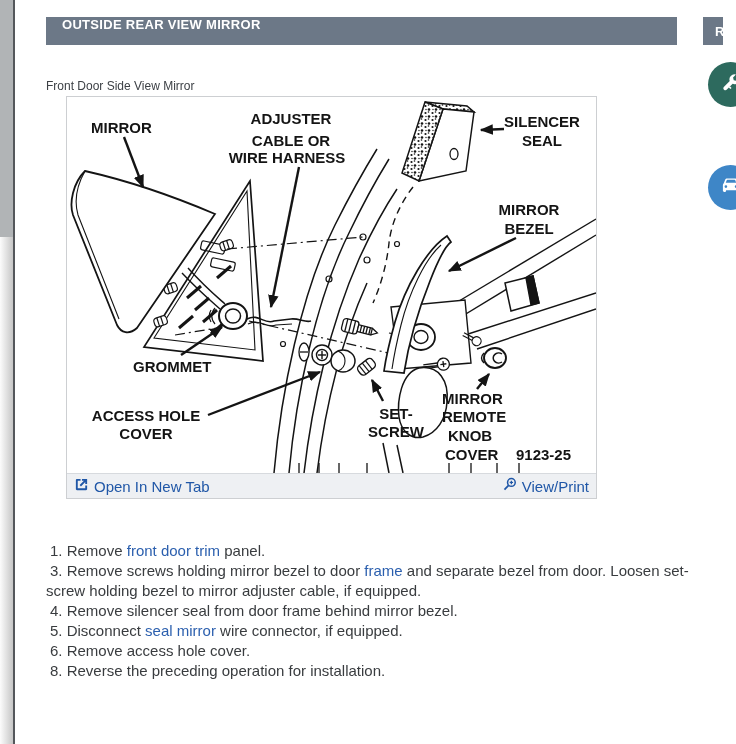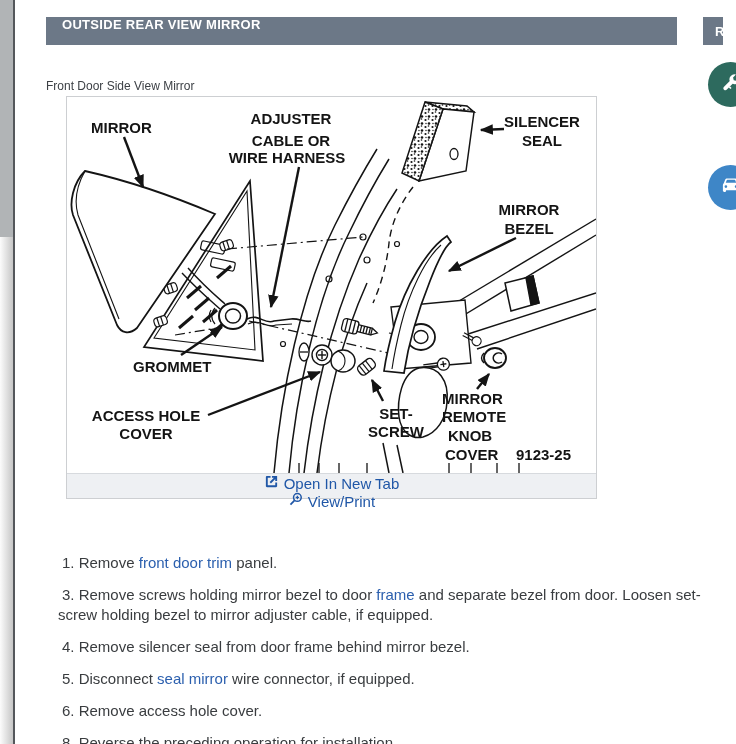--- a/index.html
+++ b/index.html
@@ -23,27 +23,27 @@
   .fab{position:absolute;left:708px;width:45px;height:45px;border-radius:50%;
     display:flex;align-items:center;justify-content:center;border:none;cursor:pointer;}
   .fab.tools{top:62px;background:#2d6a5e;}
   .fab.vehicle{top:165px;background:#3e86c7;}
 
   .caption{position:absolute;left:46px;top:79px;font-size:12px;color:#3d4146;}
 
   .figure{position:absolute;left:46px;top:96px;width:529px;border:1px solid #cdcfd2;background:#fff;margin-left:20px;}
   .fig-img{position:relative;width:529px;height:376px;background:#fff;}
   .fig-toolbar{height:24px;background:#eef0f3;border-top:1px solid #d7dade;display:flex;
-    justify-content:space-between;align-items:center;padding:0 7px;flex-direction:column;}
+    justify-content:space-between;align-items:center;padding:0 7px;}
   .tb-link{color:#2057a7;font-size:15px;display:flex;align-items:center;gap:5px;
     text-decoration:none;cursor:pointer;}
   .tb-link svg{flex:0 0 auto;}
 
   .steps{position:absolute;left:46px;top:541px;width:672px;font-size:15px;line-height:20px;color:#393c3f;}
-  .steps p{margin:12px;text-indent:4px;white-space:pre-wrap;}
+  .steps p{margin:0;text-indent:4px;white-space:pre-wrap;}
   .steps a{color:#2b5fae;text-decoration:none;cursor:pointer;}
 
   
   .dwg{stroke:#141414;fill:none;}
   .lbl{font-family:"Liberation Sans",sans-serif;font-weight:bold;font-size:15px;fill:#141414;stroke:none;}
 </style>
 </head>
 <body>
 
 <div class="scroll-strip">

